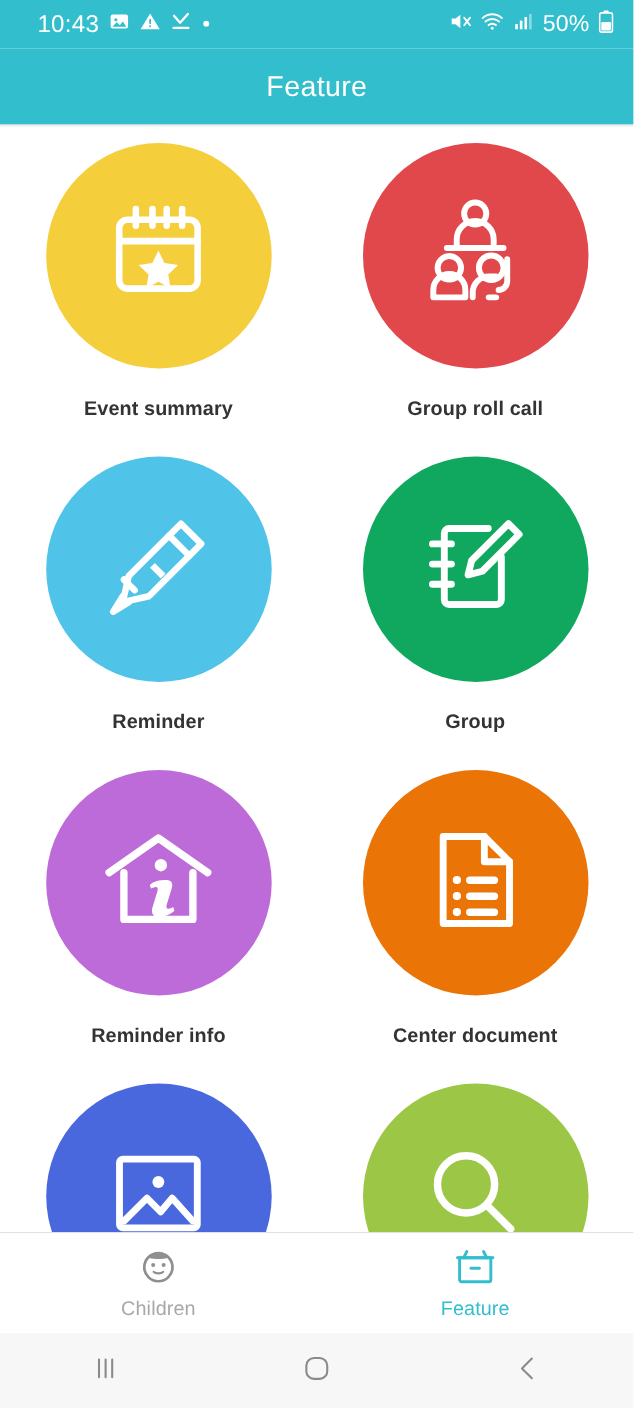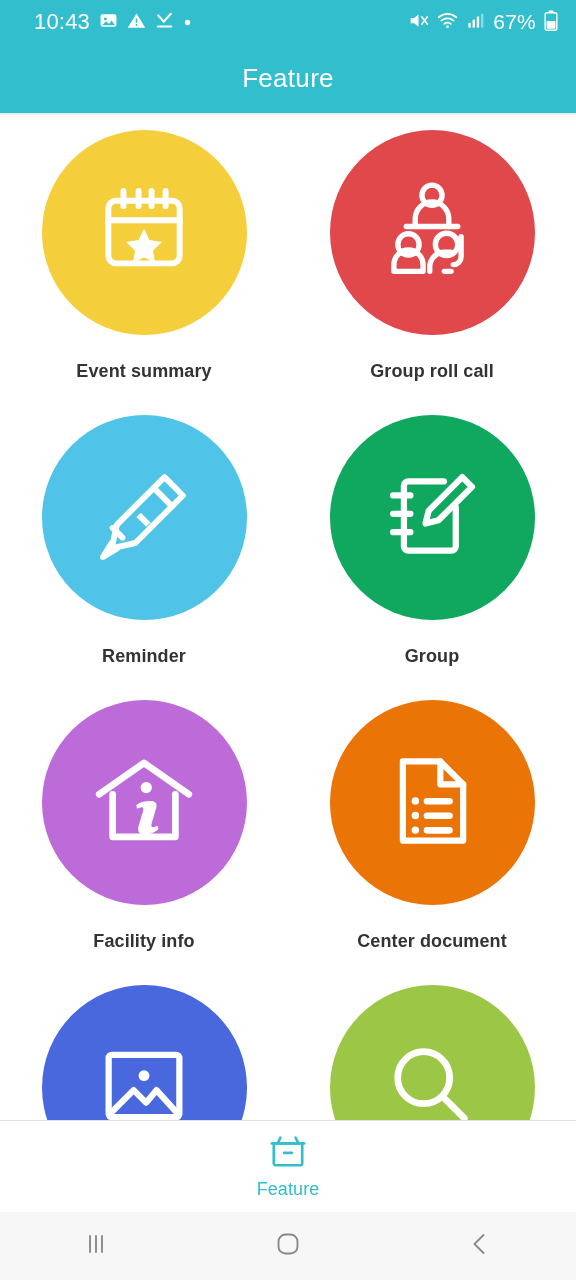--- a/index.html
+++ b/index.html
@@ -170,21 +170,21 @@
         </svg>
       </span>
       <span class="sb-icon">
         <svg width="19" height="19" viewBox="0 0 24 24">
           <rect x="3" y="15" width="3" height="6" fill="#fff"></rect>
           <rect x="8.3" y="11" width="3" height="10" fill="#fff"></rect>
           <rect x="13.6" y="7" width="3" height="14" fill="#fff"></rect>
           <rect x="18.9" y="3.5" width="3" height="17.5" fill="#fff" opacity="0.45"></rect>
         </svg>
       </span>
-      <span class="sb-batt-text">67%</span>
+      <span class="sb-batt-text">50%</span>
       <span class="sb-icon">
         <svg width="14" height="21" viewBox="0 0 14 22">
           <rect x="4.5" y="0.6" width="5" height="2.2" rx="0.8" fill="#fff"></rect>
           <rect x="0.9" y="2.8" width="12.2" height="18.4" rx="2" fill="none" stroke="#fff" stroke-width="1.5"></rect>
           <rect x="2.4" y="11.6" width="9.2" height="8.1" rx="1" fill="#fff"></rect>
         </svg>
       </span>
     </div>
   </div>
 
@@ -277,21 +277,21 @@
             <svg width="112" height="112" viewBox="0 0 100 100">
               <g stroke="#fff" stroke-width="6" fill="none" stroke-linecap="round" stroke-linejoin="round">
                 <path d="M10 44L50 16l40 28"></path>
                 <path d="M22 44v38h56V44"></path>
               </g>
               <circle cx="52" cy="38" r="5" fill="#fff"></circle>
               <path d="M56 50c-5 0-10 1-13 4l1 3c2-1 4-2 5-1s0 4-1 7l-3 10c-1 4 1 7 5 7 5 0 10-2 13-5l-1-3c-2 1-4 2-5 1s0-4 1-7l3-10c1-4-1-6-5-6z" fill="#fff"></path>
             </svg>
           </span>
         </div>
-        <div class="tile-label">Facility info</div>
+        <div class="tile-label">Reminder info</div>
       </div>
 
       <div class="tile">
         <div class="circle" style="background:#EA7405">
           <span>
             <svg width="104" height="104" viewBox="0 0 100 100">
               <g stroke="#fff" stroke-width="6" fill="none" stroke-linecap="round" stroke-linejoin="round">
                 <path d="M22 12h36l22 22v54H22z"></path>
                 <path d="M58 12v22h22"></path>
               </g>
@@ -335,20 +335,34 @@
           </span>
         </div>
         <div class="tile-label"></div>
       </div>
 
     </div>
   </div>
 
   <div class="tabbar">
 
+    <div class="tab">
+      <div class="tab-icon-wrap">
+        <span>
+          <svg width="38" height="38" viewBox="0 0 40 40">
+            <circle cx="20" cy="21" r="13.5" fill="none" stroke="#8f8f8f" stroke-width="2.6"></circle>
+            <path d="M11 12c3-3.5 6-4.5 9-4.5s6 1 9 4.5c-3 1-6 1.2-9 1.2s-6-.2-9-1.2z" fill="#8f8f8f"></path>
+            <circle cx="15" cy="19" r="1.9" fill="#8f8f8f"></circle>
+            <circle cx="25" cy="19" r="1.9" fill="#8f8f8f"></circle>
+            <path d="M15.5 25.5c1.6 2 7.4 2 9 0" fill="none" stroke="#8f8f8f" stroke-width="2.2" stroke-linecap="round"></path>
+          </svg>
+        </span>
+      </div>
+      <span class="tab-label">Children</span>
+    </div>
 
 
     <div class="tab active">
       <div class="tab-icon-wrap">
         <span>
           <svg width="38" height="36" viewBox="0 0 40 38">
             <g stroke="#32BECD" stroke-width="2.8" fill="none" stroke-linecap="round" stroke-linejoin="round">
               <path d="M5 11h30v21a2 2 0 0 1-2 2H7a2 2 0 0 1-2-2z"></path>
               <path d="M3 11h34"></path>
               <path d="M9 11L12 5M31 11L28 5"></path>

